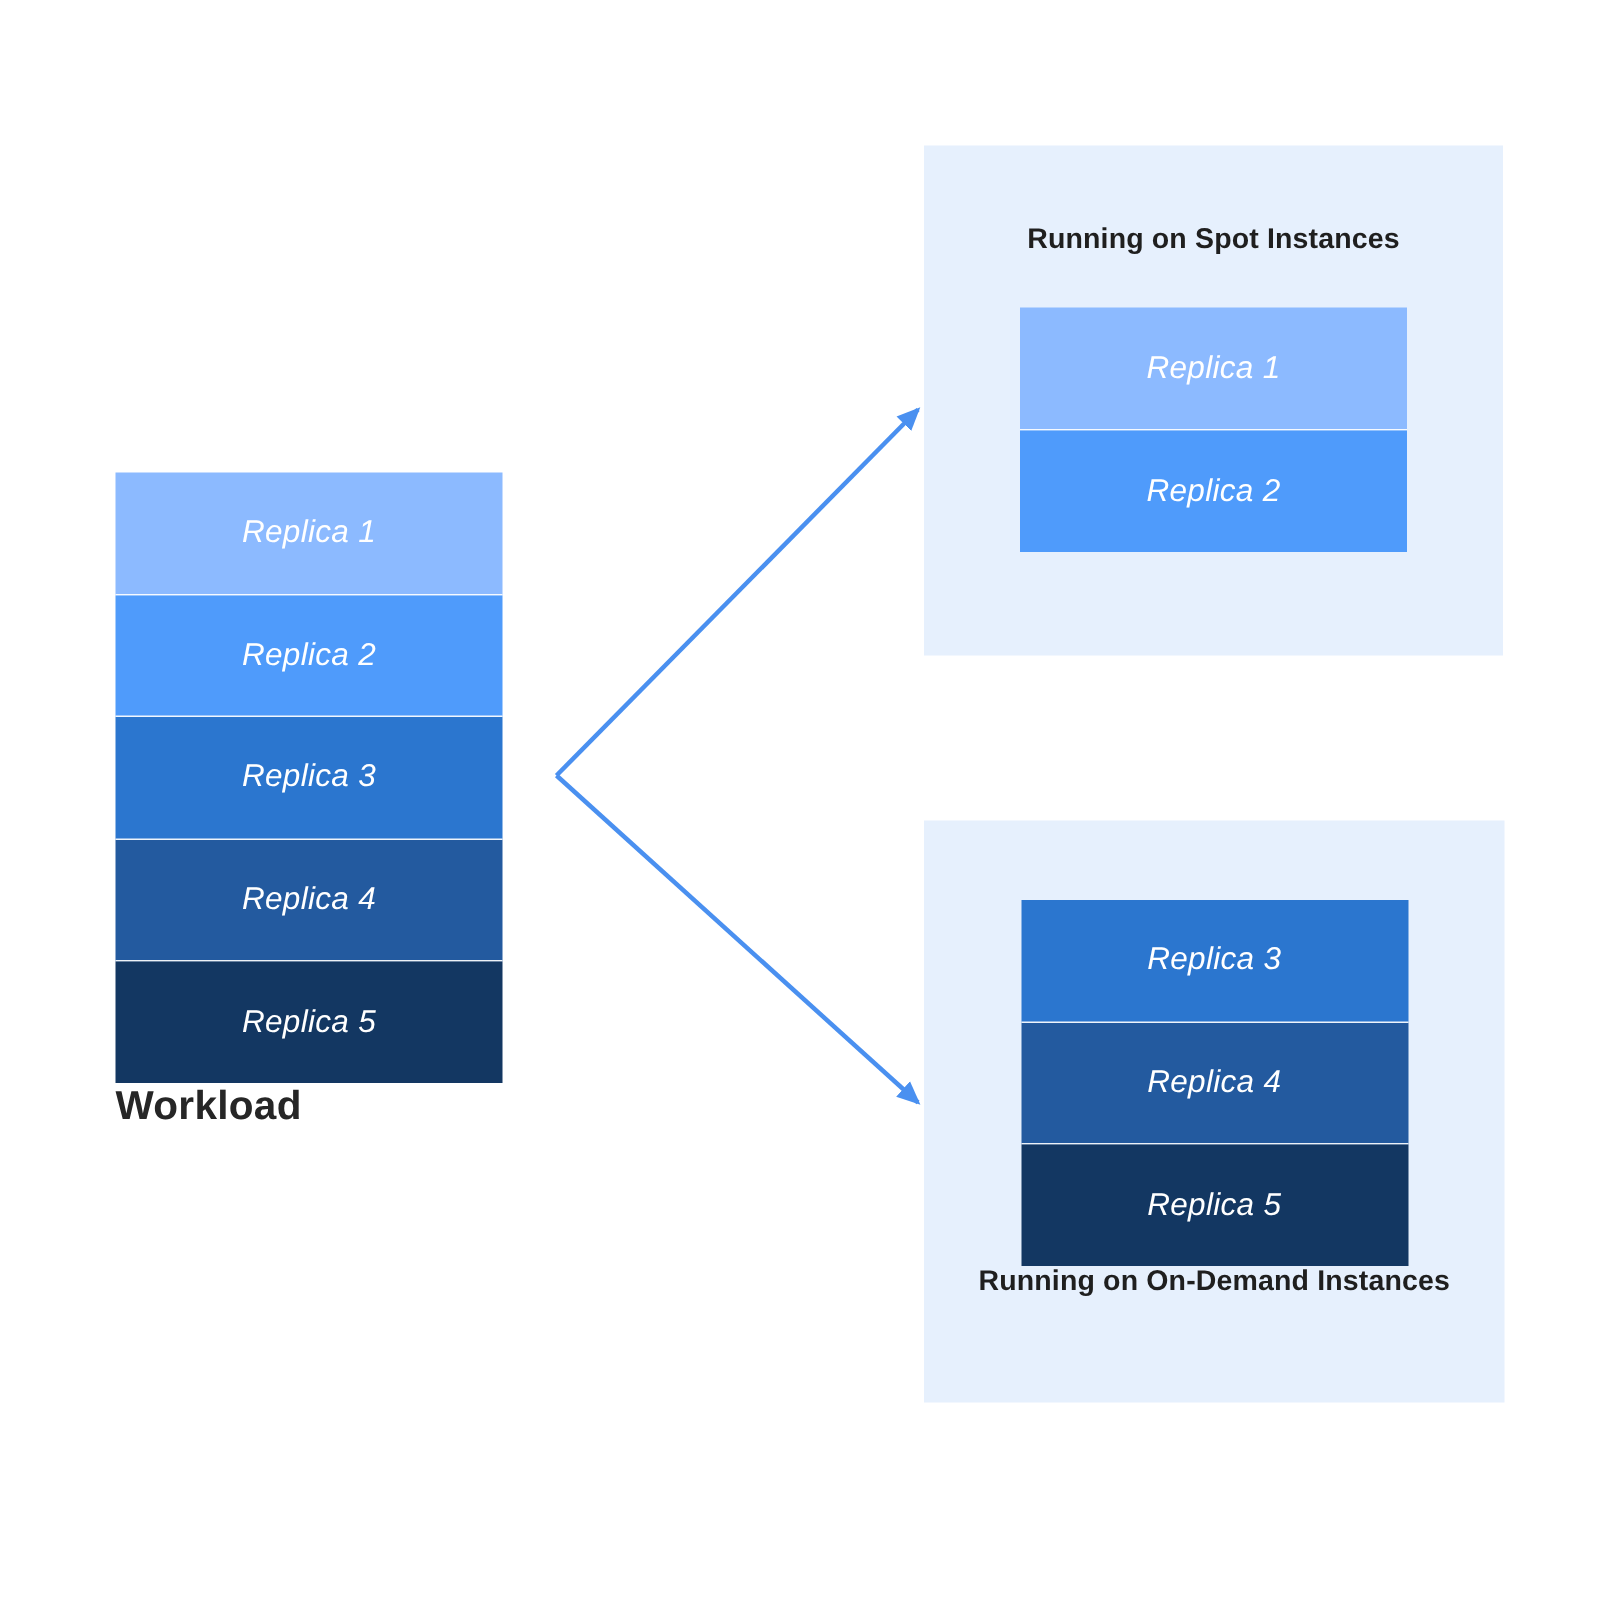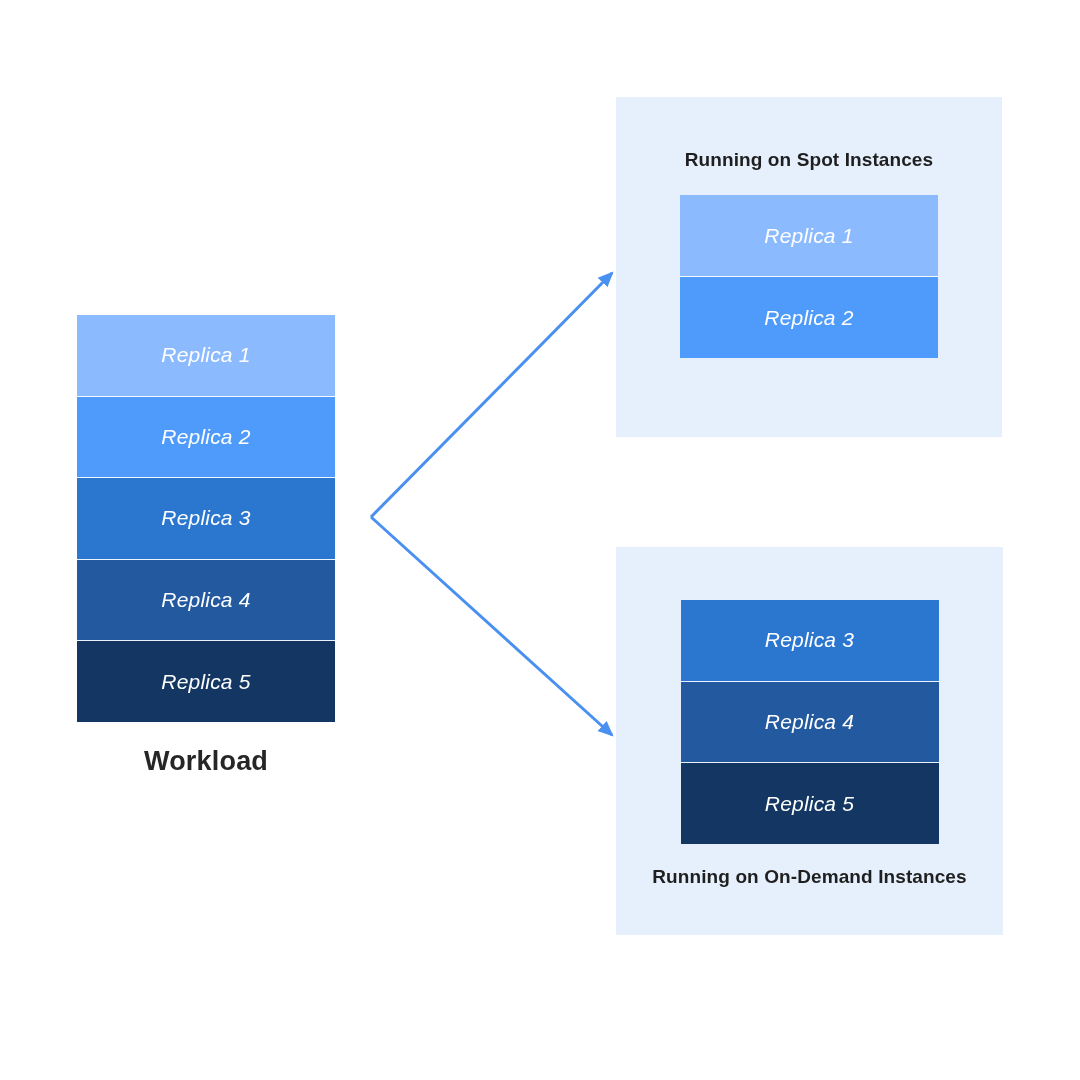--- a/index.html
+++ b/index.html
@@ -45,22 +45,20 @@
     font-size: 21px;
     font-weight: 400;
     letter-spacing: .2px;
     box-sizing: border-box;
     border-bottom: 1px solid rgba(255,255,255,.92);
     font-style: italic;
   }
   .replica-block:last-child { border-bottom: none; }
 
   #workload-caption {
-    margin-top: 24px;
-    text-align: center;
     width: 258px;
     font-size: 27px;
     font-weight: 700;
     color: #262626;
     letter-spacing: .2px;
   }
 
   
   .panel {
     position: absolute;
@@ -96,22 +94,22 @@
   }
 
   .panel-stack {
     width: 258px;
     display: flex;
     flex-direction: column;
   }
   #spot-stack   { height: 163px; margin-top: 18px; }
   #ondemand-stack { height: 244px; margin-top: 0px; }
 
-  #spot-title { margin-bottom: 6px; }
-  #ondemand-title { margin-top: 22px; }
+  #spot-title { margin-bottom: 16px; }
+  #ondemand-title { }
 
   
   #arrows {
     position: absolute;
     left: 0; top: 0;
     width: 1080px;
     height: 1080px;
     pointer-events: none;
   }
 </style>

